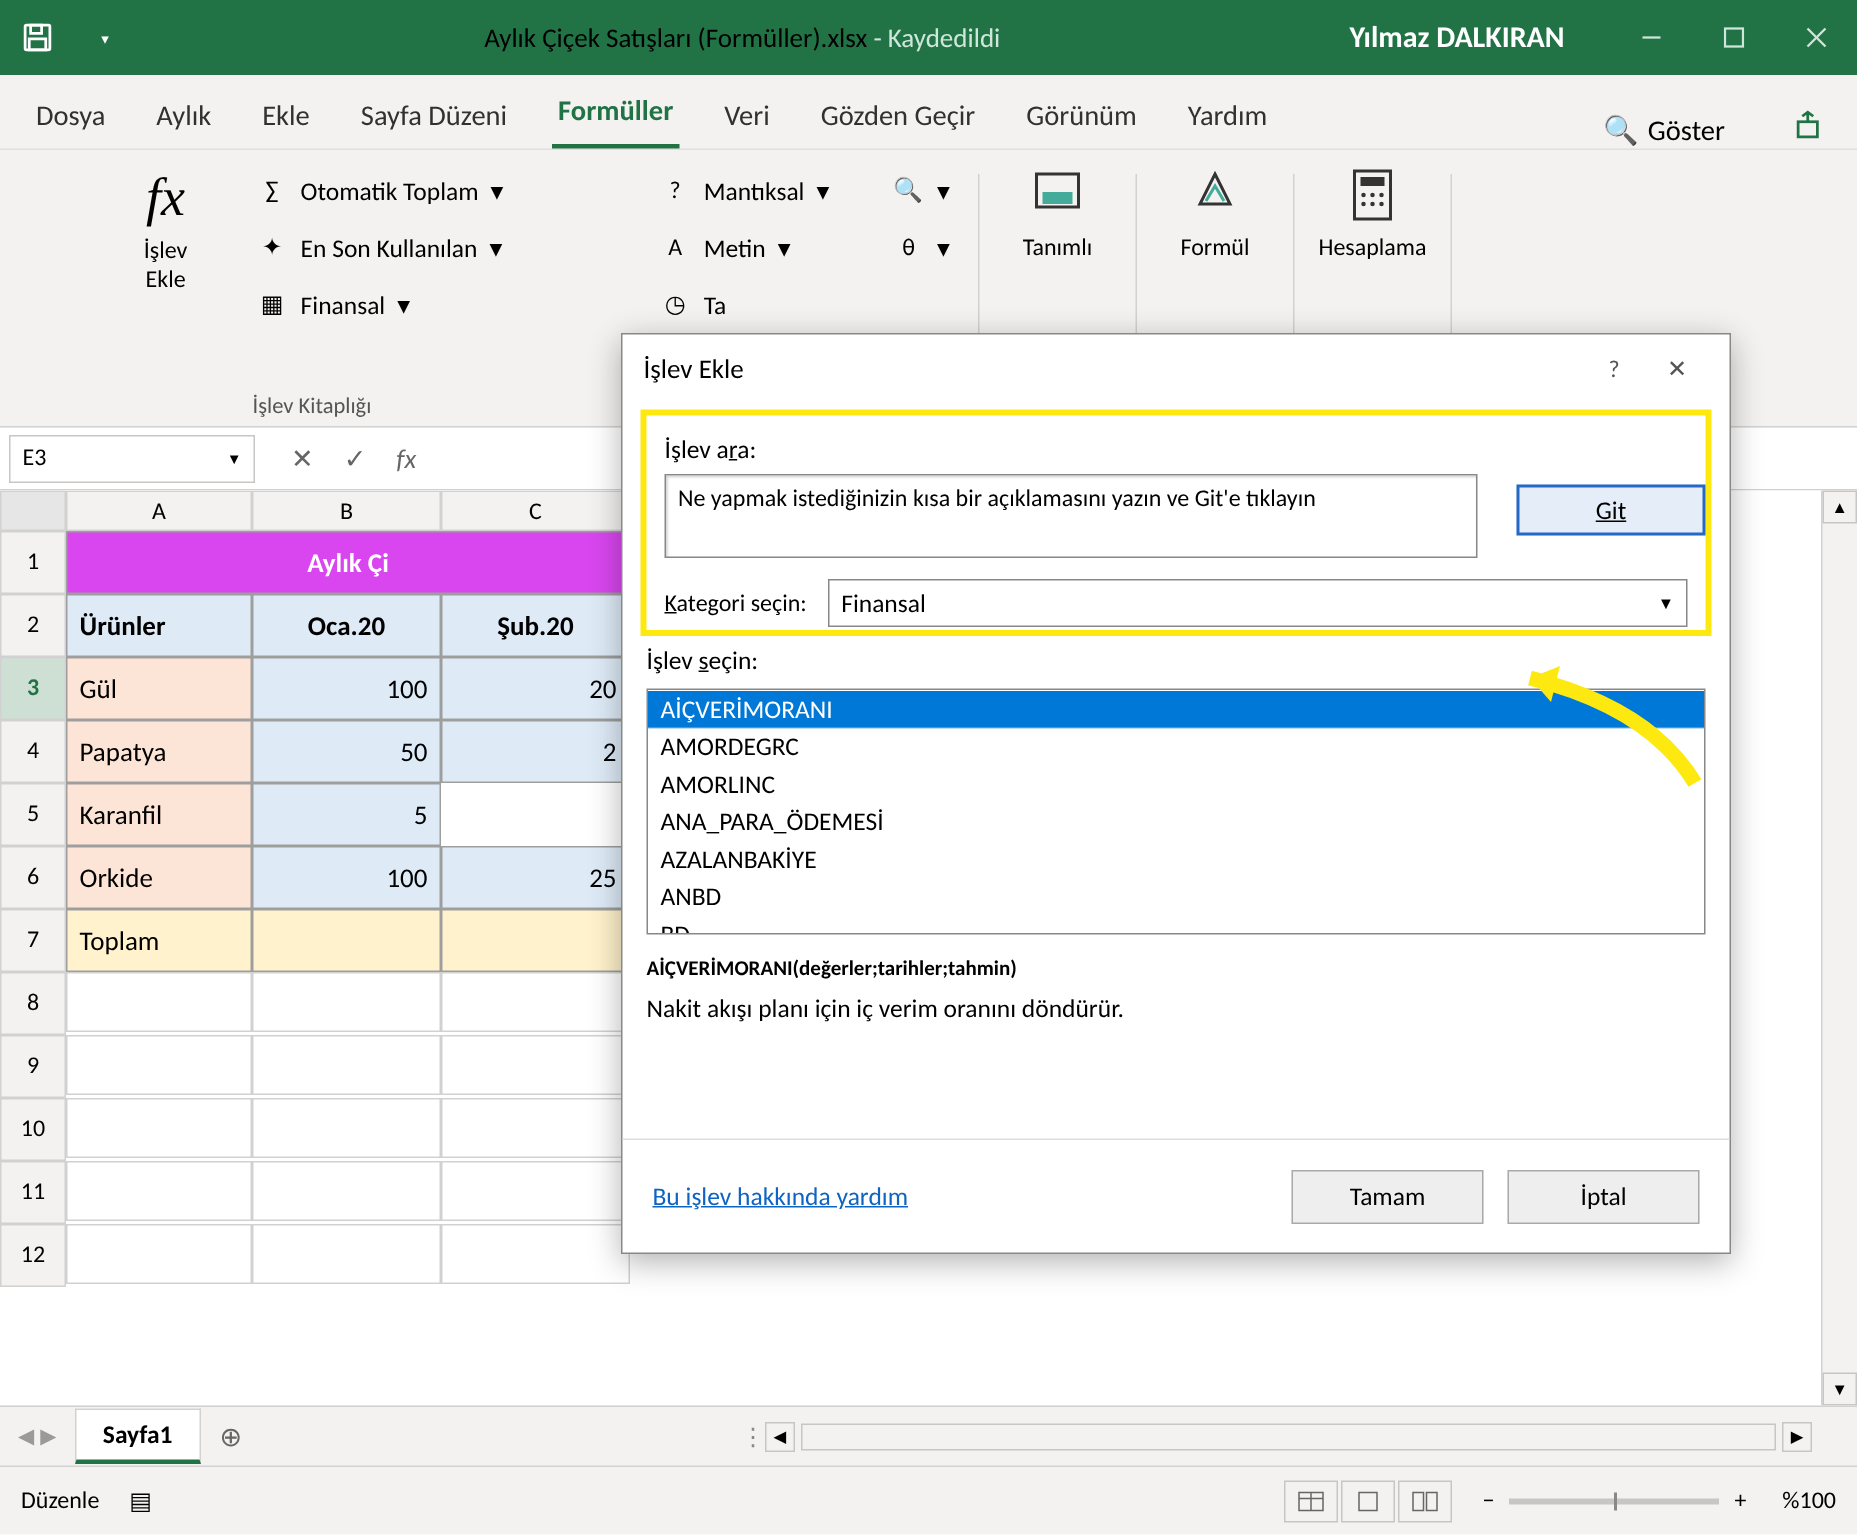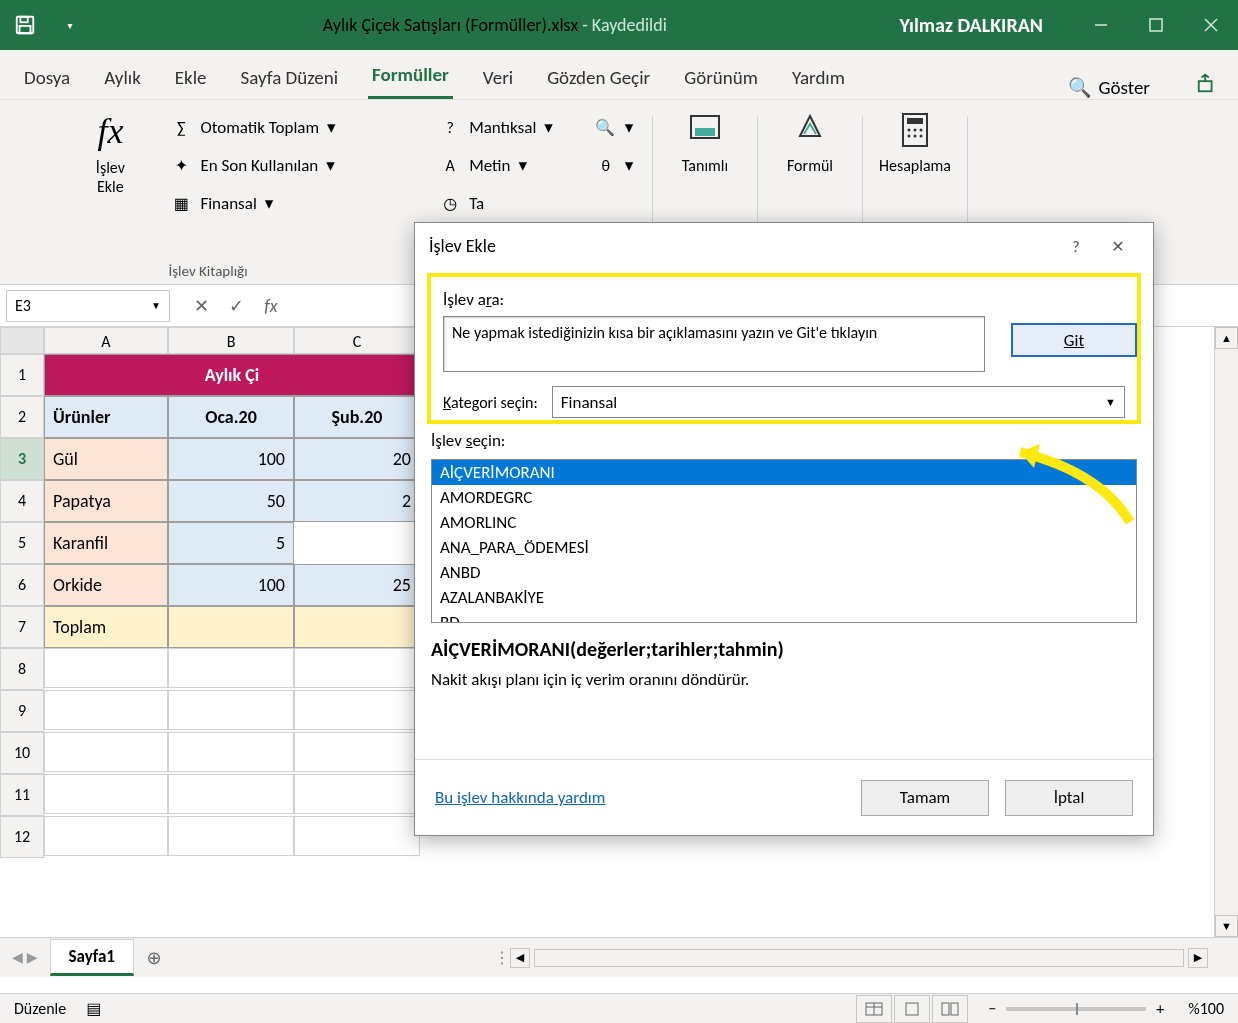--- a/index.html
+++ b/index.html
@@ -45,41 +45,41 @@
 
   
   .grid { position:absolute; top:327px; left:0; right:0; bottom:86px; overflow:hidden; background:#fff;}
   .colhdrs { height:27px; display:flex;}
   .colhdrs .corner { width:44px; border:1px solid #d1d1d1; background:#e6e6e6;}
   .colhdrs .ch { border:1px solid #d1d1d1; background:#f3f2f1; text-align:center; font-size:16px; line-height:27px;}
   .row { display:flex;}
   .row .rh { width:44px; border:1px solid #d1d1d1; background:#f3f2f1; text-align:center; font-size:16px; line-height:40px;}
   .row .cell { border:1px solid #9e9e9e; height:42px; font-size:18px; padding:0 8px; display:flex; align-items:center;}
   .colA{width:124px;} .colB{width:126px;} .colC{width:126px;}
-  .hdr-title{ background:#be185d; color:#fff; font-size:22px; font-weight:600; justify-content:center;}
+  .hdr-title{ background:#d946ef; color:#fff; font-size:22px; font-weight:600; justify-content:center;}
   .hdr-col{ background:#deebf7; font-weight:600;}
   .prod{ background:#fce4d6;}
   .num{ background:#deebf7; justify-content:flex-end;}
   .totlabel{ background:#fff2cc; font-weight:400;}
   .tot{ background:#fff2cc;}
   .selrow .rh{ background:#cee0d4; color:#217346; font-weight:600;}
   .emptycell{ border:1px solid #d1d1d1; height:40px;}
 
   
   .sheettabs { position:absolute; bottom:46px; left:0; right:0; height:40px; border-top:1px solid #d1d1d1; display:flex; align-items:center; background:#f3f2f1;}
   .sheettabs .nav{ display:flex; gap:4px; padding:0 12px;}
   .sheettabs .nav span{ font-size:14px; color:#9a9a9a;}
   .sheettabs .sheet{ background:#fff; padding:6px 18px; border:1px solid #d1d1d1; border-bottom:3px solid #217346; font-size:17px; font-weight:600;}
   .sheettabs .add{ width:40px; text-align:center; font-size:18px; color:#666;}
   .sheettabs .hscroll{ flex:1; display:flex; align-items:center; padding-right:30px;}
   .sheettabs .hscroll .track{ flex:1; height:18px; border:1px solid #c8c6c4; background:#f3f2f1; margin:0 4px;}
   .sheettabs .hscroll .arr{ width:20px; height:20px; border:1px solid #c8c6c4; display:flex; align-items:center; justify-content:center; font-size:11px;}
 
   
-  .statusbar { position:absolute; bottom:0; left:0; right:0; height:30px; background:#f3f2f1; border-top:1px solid #d1d1d1; display:flex; align-items:center; padding:0 14px; font-size:16px;}
+  .statusbar { position:absolute; bottom:0; left:0; right:0; height:46px; background:#f3f2f1; border-top:1px solid #d1d1d1; display:flex; align-items:center; padding:0 14px; font-size:16px;}
   .statusbar .sp{flex:1;}
   .statusbar .views{ display:flex; gap:2px; margin-right:20px;}
   .statusbar .views .v{ width:36px; height:28px; border:1px solid #c8c6c4; display:flex; align-items:center; justify-content:center;}
   .statusbar .zoom{ display:flex; align-items:center; gap:10px;}
   .statusbar .zoom .slider{ width:140px; height:4px; background:#c8c6c4; position:relative;}
   .statusbar .zoom .slider::before{content:""; position:absolute; left:50%; top:-4px; width:2px; height:12px; background:#888;}
 
   
   .dialog { position:absolute; top:222px; left:414px; width:740px; height:614px; background:#fff; border:1px solid #888; box-shadow:0 5px 20px rgba(0,0,0,.3); z-index:100;}
   .dialog .dtitle{ height:46px; display:flex; align-items:center; padding:0 14px; font-size:18px;}
@@ -88,21 +88,21 @@
   .dialog .highlight{ border:4px solid #fde910; margin:4px 12px; padding:12px 12px 2px 12px;}
   .dialog .flabel{ font-size:17px; margin-bottom:6px;}
   .dialog .searchbox{ width:542px; height:56px; border:1px solid #888; padding:6px 8px; font-size:16px; box-shadow:inset 1px 1px 2px rgba(0,0,0,.2);}
   .dialog .gobtn{ position:absolute; top:100px; right:16px; width:126px; height:34px; border:2px solid #2668c5; background:#e5eef8; font-size:17px; text-decoration:underline;}
   .dialog .catrow{ display:flex; align-items:center; gap:14px; margin-top:14px;}
   .dialog .catsel{ flex:1; height:32px; border:1px solid #888; padding:0 8px; font-size:17px; display:flex; align-items:center; justify-content:space-between; background:#fff;}
   .dialog .listbox{ margin:8px 16px 0 16px; border:1px solid #888; height:164px; overflow-y:scroll; font-size:17px;}
   .dialog .listbox .item{ padding:2px 8px;}
   .dialog .listbox .item.sel{ background:#0078d7; color:#fff;}
   .dialog .desc{ margin:14px 16px 0 16px;}
-  .dialog .desc .sig{ font-weight:700; font-size:20px;}
+  .dialog .desc .sig{ font-weight:700; font-size:14px;}
   .dialog .desc .txt{ font-size:17px; margin-top:8px;}
   .dialog .dfooter{ position:absolute; bottom:0; left:0; right:0; height:76px; border-top:1px solid #ddd; display:flex; align-items:center; padding:0 20px;}
   .dialog .dfooter .help{ color:#0f64c1; font-size:17px; text-decoration:underline;}
   .dialog .dfooter .sp{flex:1;}
   .dialog .dfooter button{ width:128px; height:36px; border:1px solid #aaa; background:#eee; font-size:17px; margin-left:16px;}
   .arrow{ position:absolute; top:432px; left:1000px; z-index:101;}
   .arrow svg{ width:148px; height:110px;}
 
   
   .vscroll{ position:absolute; top:327px; right:0; bottom:86px; width:24px; background:#f3f2f1; border-left:1px solid #d1d1d1;}
@@ -400,22 +400,22 @@
         </div>
     </div>
   </div>
   <button class="gobtn"><span>Git</span></button>
   <div class="flabel" style="margin:6px 16px 0 16px">İşlev <u>s</u>eçin:</div>
   <div class="listbox">
     <div class="item sel">AİÇVERİMORANI</div>
     <div class="item">AMORDEGRC</div>
     <div class="item">AMORLINC</div>
     <div class="item">ANA_PARA_ÖDEMESİ</div>
+    <div class="item">AZALANBAKİYE</div>
     <div class="item">ANBD</div>
-    <div class="item">AZALANBAKİYE</div>
     <div class="item">BD</div>
   </div>
   <div class="desc">
     <div class="sig">AİÇVERİMORANI(değerler;tarihler;tahmin)</div>
     <div class="txt">Nakit akışı planı için iç verim oranını döndürür.</div>
   </div>
   <div class="dfooter">
     <a class="help">Bu işlev hakkında yardım</a>
     <div class="sp"></div>
     <button>Tamam</button>

